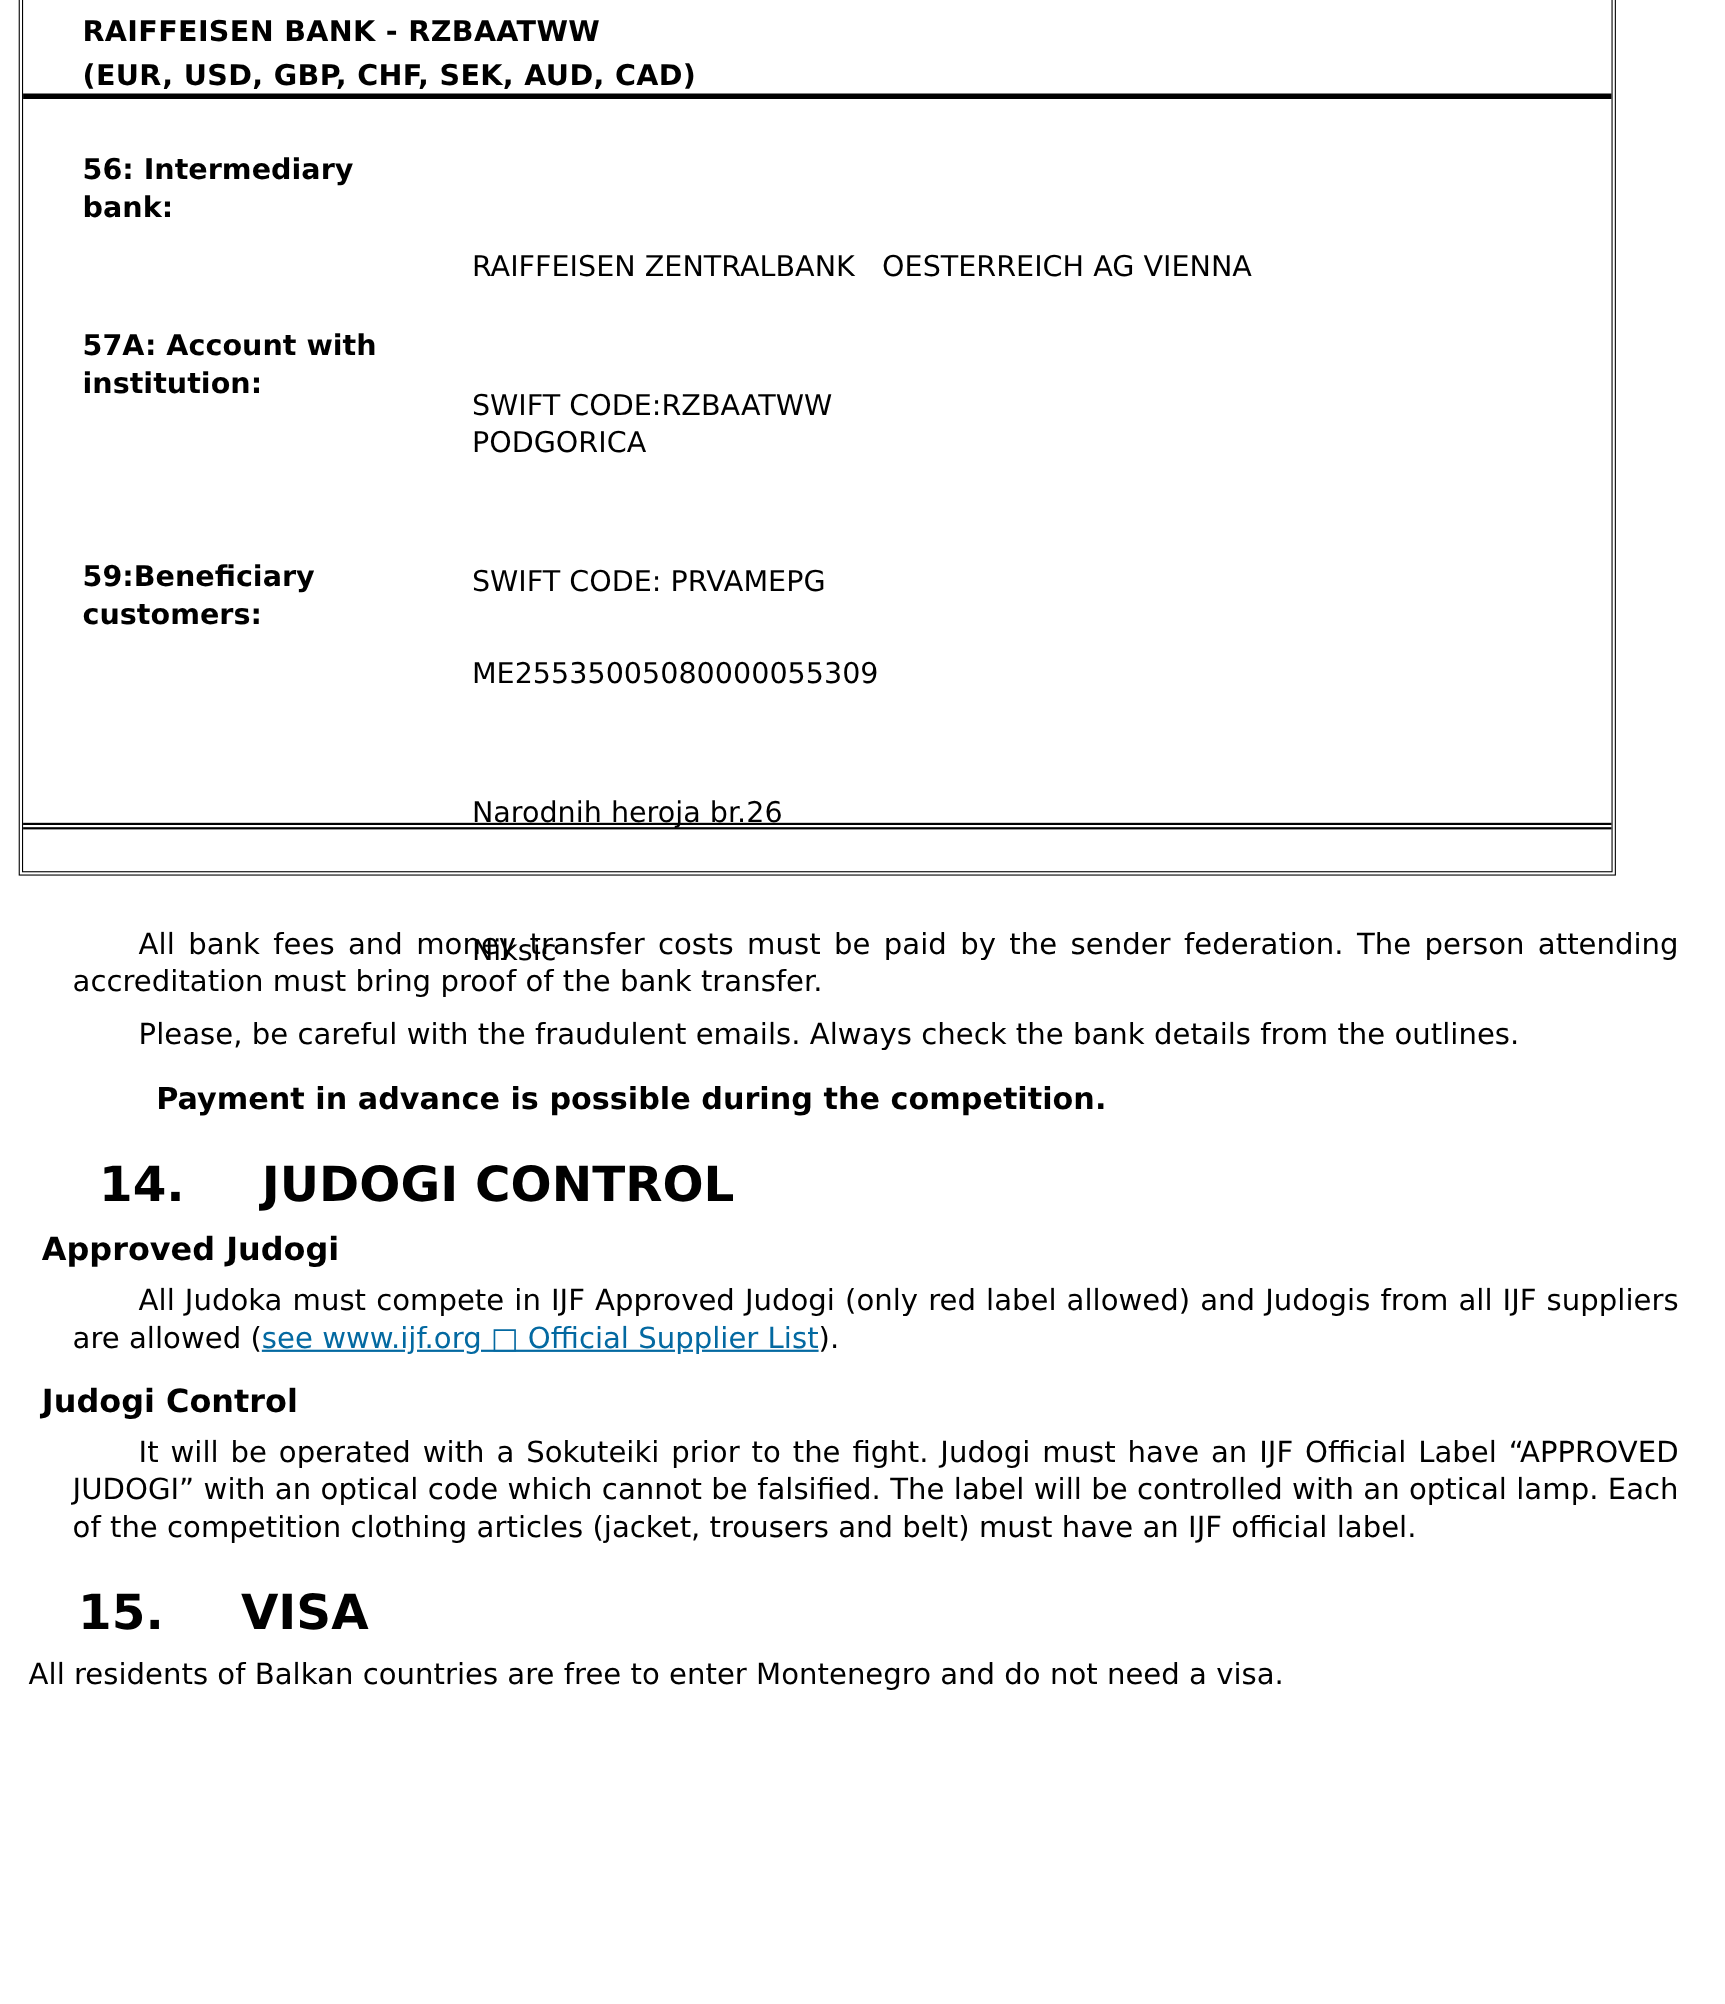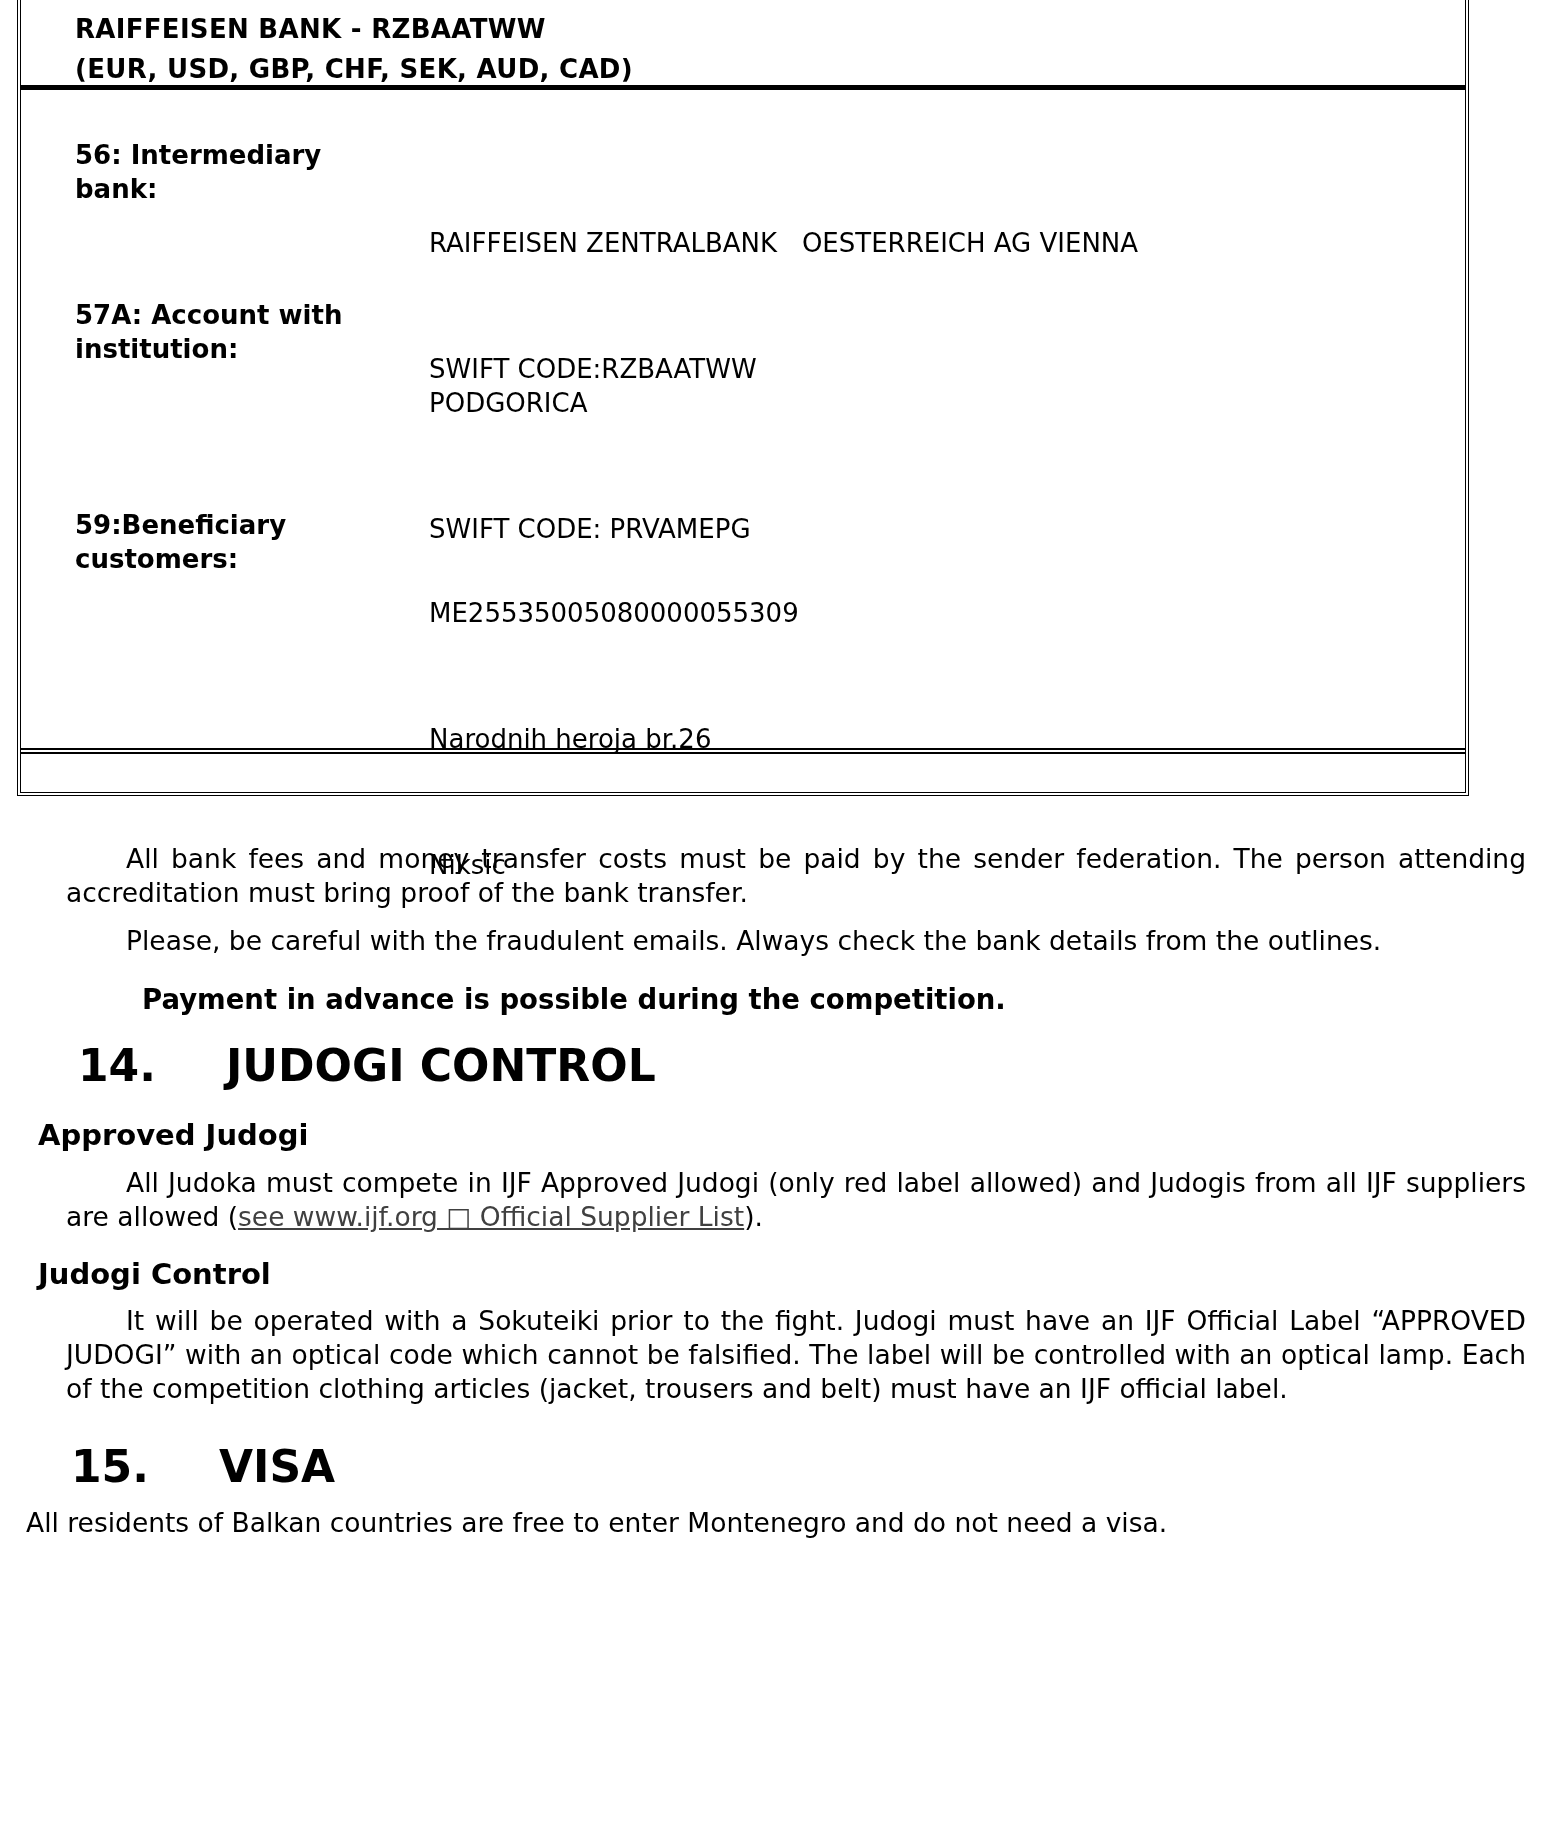--- a/index.html
+++ b/index.html
@@ -152,21 +152,21 @@
     width: 1460px;
     text-align: justify;
   }
   .p-visa {
     left: 26px;
     top: 1506px;
     white-space: nowrap;
   }
 
   a.link {
-    color: #404040;
+    color: #0369a1;
     text-decoration: underline;
   }
 </style>
 </head>
 <body>
 
 <div class="bank-box">
   <div class="bank-header">
     <div class="bank-header-line l1">RAIFFEISEN BANK - RZBAATWW</div>
     <div class="bank-header-line l2">(EUR, USD, GBP, CHF, SEK, AUD, CAD)</div>
@@ -198,21 +198,21 @@
   </div>
 
   <div class="bank-footer-sep"></div>
   <div class="bank-footer"></div>
 </div>
 
 <p class="para indent p-fees" style="margin:0">All bank fees and money transfer costs must be paid by the sender federation. The person attending accreditation must bring proof of the bank transfer.</p>
 <p class="para p-fraud" style="margin:0">Please, be careful with the fraudulent emails. Always check the bank details from the outlines.</p>
 <p class="para p-advance" style="margin:16px">Payment in advance is possible during the competition.</p>
 
-<h2 class="section-title s14" style="margin:0">
+<h2 class="section-title s14" style="margin:12px">
   <span class="num">14.</span><span>JUDOGI CONTROL</span>
 </h2>
 
 <h3 class="subhead sh-approved" style="margin:0">Approved Judogi</h3>
 <p class="para indent p-approved" style="margin:0"><span>All Judoka must compete in IJF Approved Judogi (only red label allowed) and Judogis from all IJF suppliers are allowed (</span><a class="link">see www.ijf.org □ Official Supplier List</a><span>).</span></p>
 
 <h3 class="subhead sh-control" style="margin:0">Judogi Control</h3>
 <p class="para indent p-control" style="margin:0">It will be operated with a Sokuteiki prior to the fight. Judogi must have an IJF Official Label “APPROVED JUDOGI” with an optical code which cannot be falsified. The label will be controlled with an optical lamp. Each of the competition clothing articles (jacket, trousers and belt) must have an IJF official label.</p>
 
 <h2 class="section-title s15" style="margin:3px">

